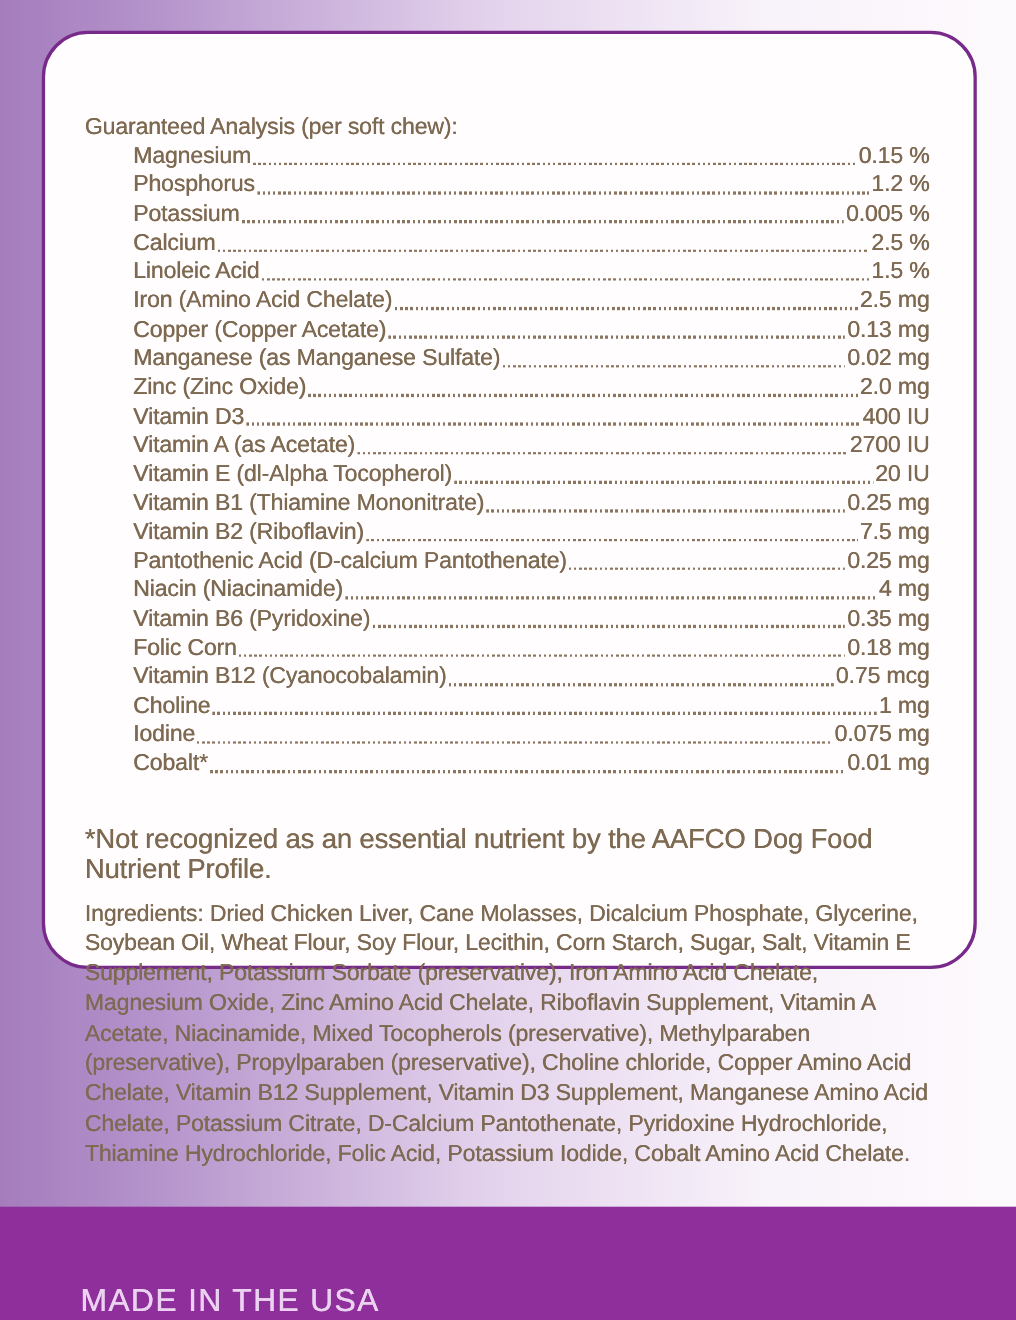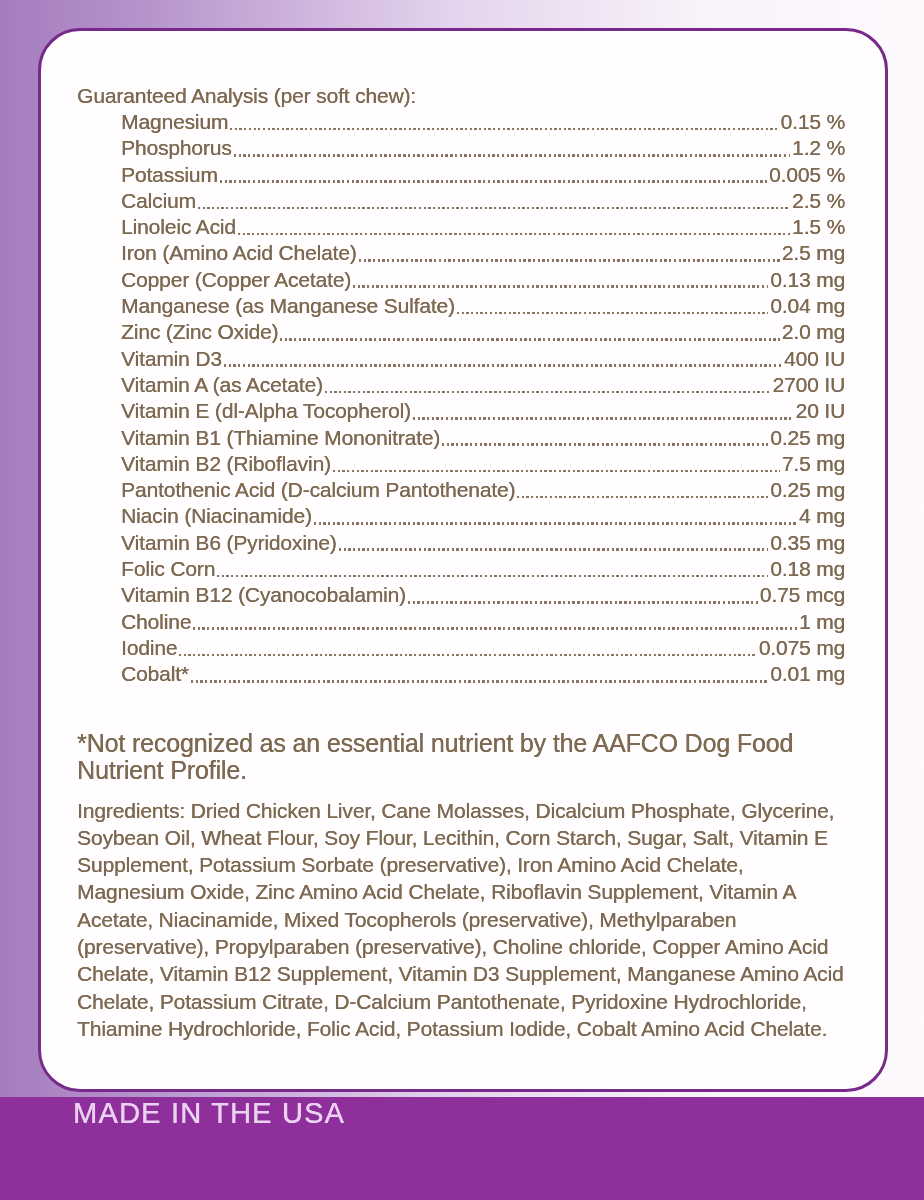--- a/index.html
+++ b/index.html
@@ -6,26 +6,26 @@
   body {
     width: 924px; height: 1200px;
     position: relative;
     overflow: hidden;
     background: linear-gradient(to right, #a57dbd 0%, #b391ca 14%, #e3d2ec 48%, #f8f2fa 75%, #fdfafd 100%);
     font-family: "Liberation Sans", "DejaVu Sans", sans-serif;
   }
   .card {
     position: absolute;
     left: 38px; top: 28px;
-    width: 850px; height: 1064px;
+    width: 850px; height: 853px;
     box-sizing: border-box;
     background: #fffdfd;
     border: 3px solid #772a8a;
     border-radius: 42px;
-    padding: 52px 40px 0 36px;
+    padding: 72px 40px 0 36px;
     color: #7e6a52;
     text-shadow: 0.3px 0 0 currentColor;
     letter-spacing: -0.15px;
   }
   .heading {
     font-size: 21px;
     line-height: 26px;
     white-space: nowrap;
   }
   .rows { margin-top: 0; }
@@ -53,21 +53,21 @@
     margin: 13px 0 12px 0;
     font-size: 21px;
     line-height: 27.3px;
   }
   .band {
     position: absolute;
     left: 0; top: 1097px;
     width: 924px; height: 103px;
     background: #8e2f9b;
     display: flex;
-    align-items: flex-start;
+    align-items: flex-end;
     box-sizing: border-box;
     padding-left: 73px;
   }
   .band-text {
     color: #ecd2f1;
     font-size: 29px;
     letter-spacing: 1.2px;
     text-shadow: 0.3px 0 0 currentColor;
   }
 </style>
@@ -116,21 +116,21 @@
 
   <div class="row">
     <span class="lbl">Copper (Copper Acetate)</span>
     <span class="leader"></span>
     <span class="val">0.13 mg</span>
   </div>
 
   <div class="row">
     <span class="lbl">Manganese (as Manganese Sulfate)</span>
     <span class="leader"></span>
-    <span class="val">0.04 mg</span>
+    <span class="val">0.02 mg</span>
   </div>
 
   <div class="row">
     <span class="lbl">Zinc (Zinc Oxide)</span>
     <span class="leader"></span>
     <span class="val">2.0 mg</span>
   </div>
 
   <div class="row">
     <span class="lbl">Vitamin D3</span>

